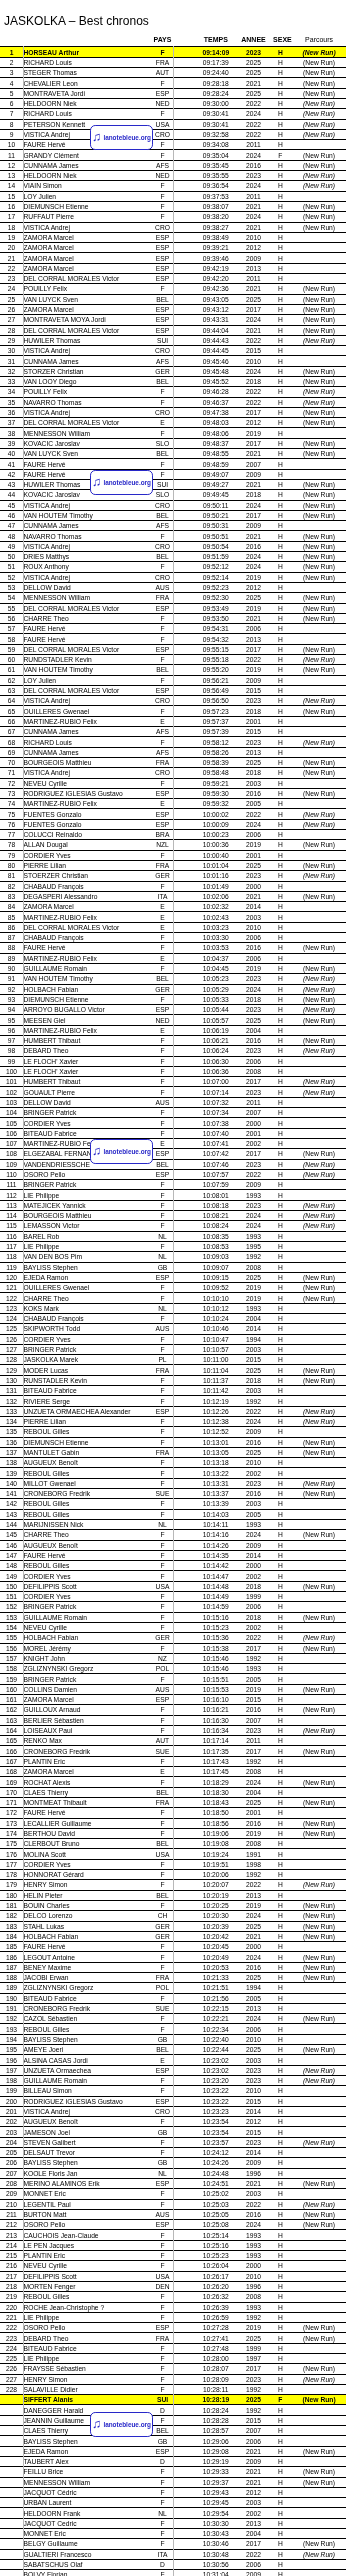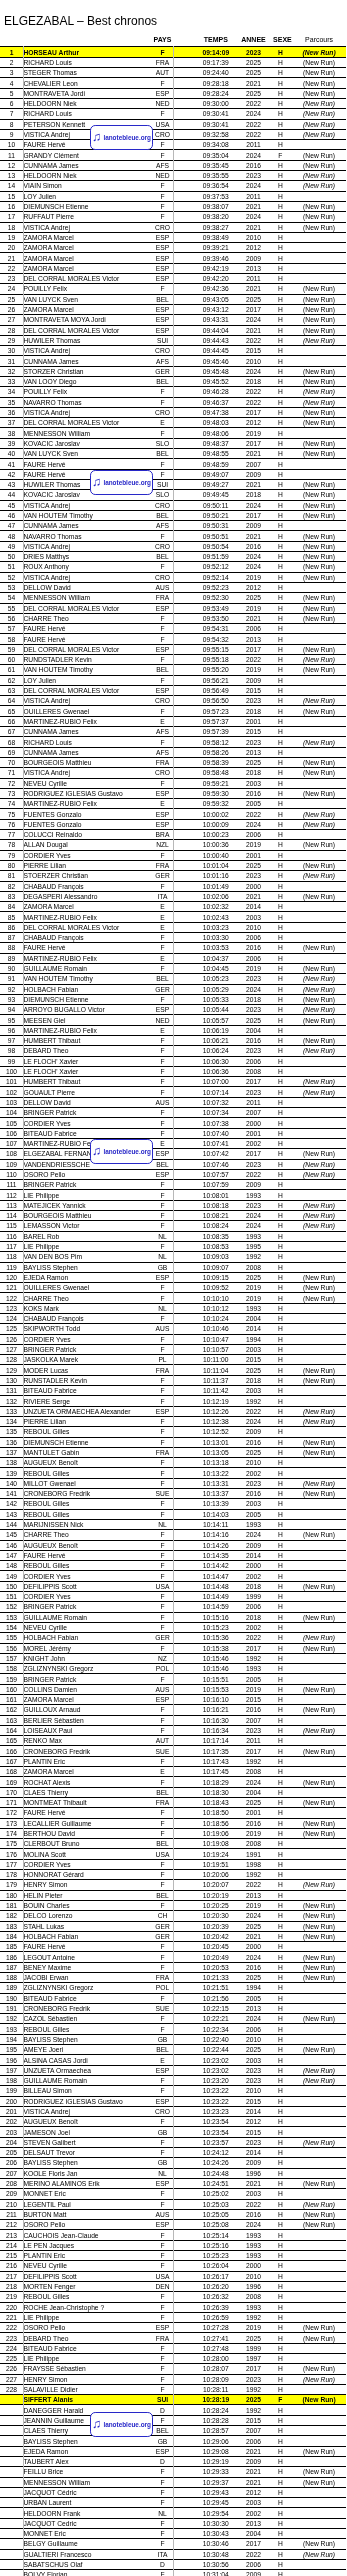--- a/index.html
+++ b/index.html
@@ -27,21 +27,21 @@
   .wm{position:absolute;left:90px;width:63px;height:25px;background:#fff;
       border:1.5px solid #2828c8;border-radius:5.2px;display:flex;align-items:center;
       justify-content:center;gap:2.1px;z-index:5;box-sizing:border-box;}
   .wm .note{color:#2828c8;font-size:12.4px;line-height:1;}
   .wm .txt{color:#2828c8;font-weight:700;font-size:6.4px;white-space:nowrap;}
 </style>
 </head>
 <body>
 
 <div class="page">
-  <div class="title">ELGEZABAL – Best chronos</div>
+  <div class="title">JASKOLKA – Best chronos</div>
 
   <div class="row head">
     <span class="c c-rank"></span>
     <span class="c c-name"></span>
     <span class="c c-pays">PAYS</span>
     <span class="c c-temps">TEMPS</span>
     <span class="c c-annee">ANNEE</span>
     <span class="c c-sexe">SEXE</span>
     <span class="c c-parcours light">Parcours</span>
   </div>

